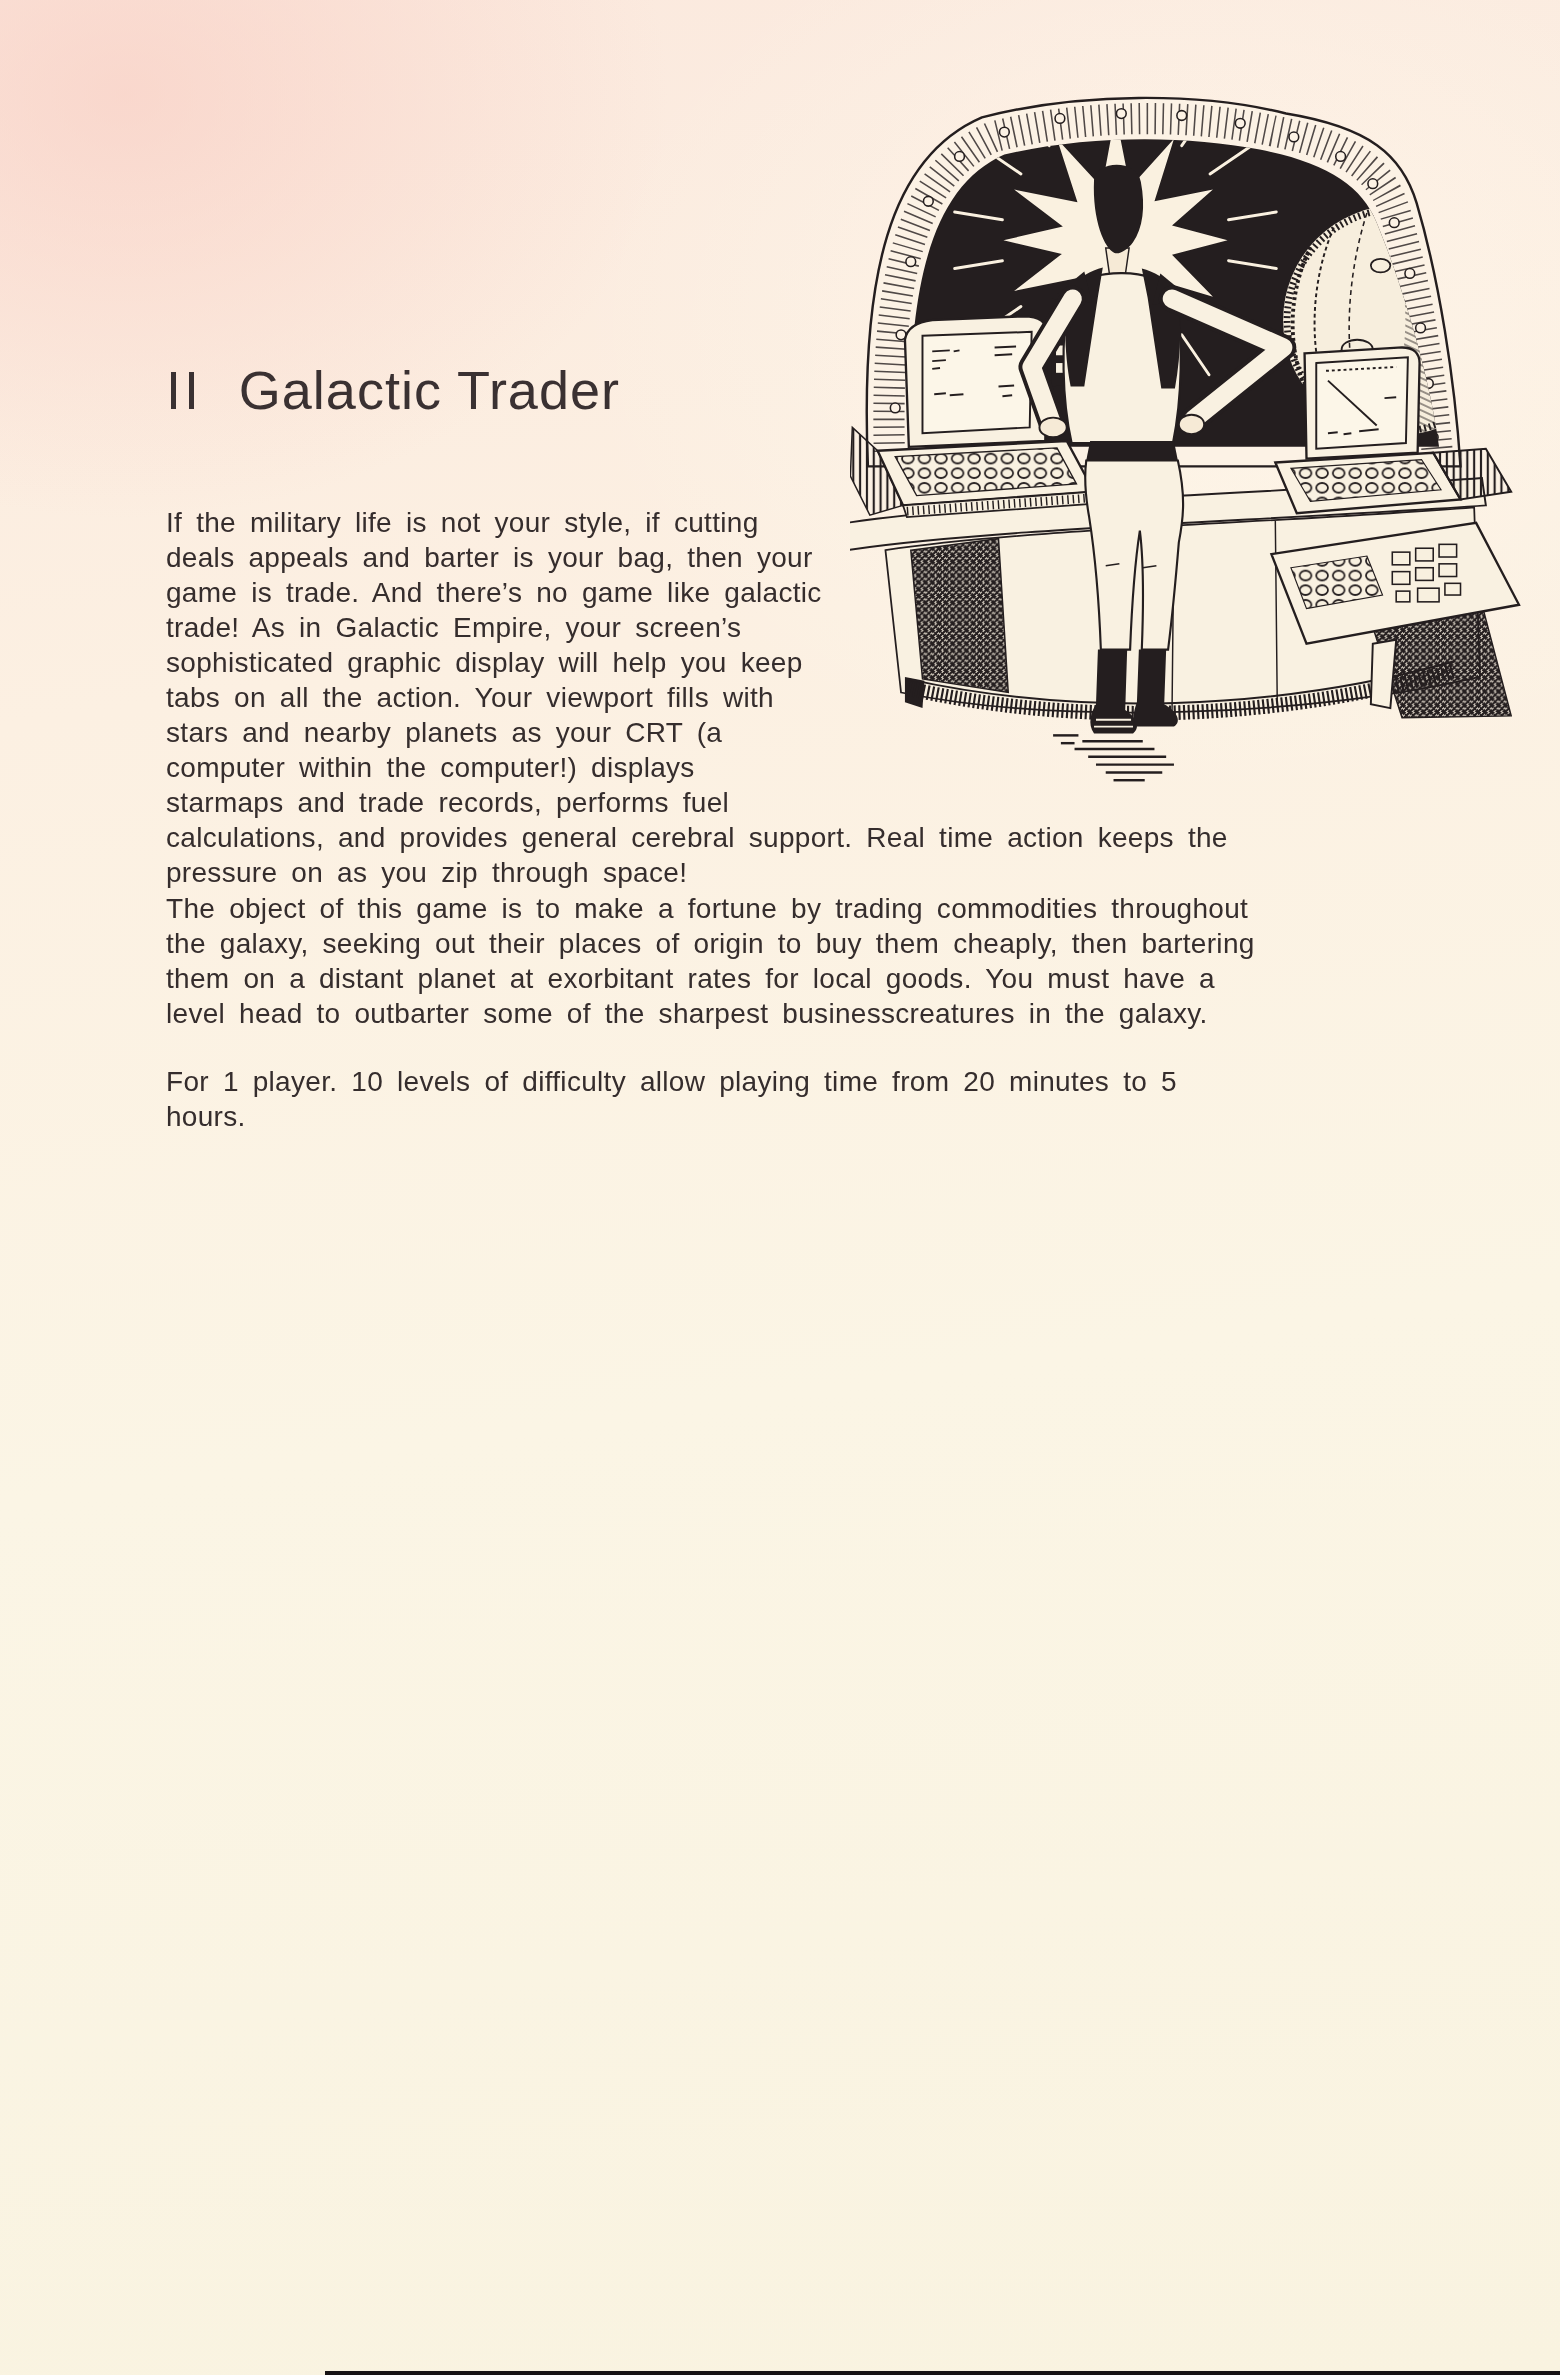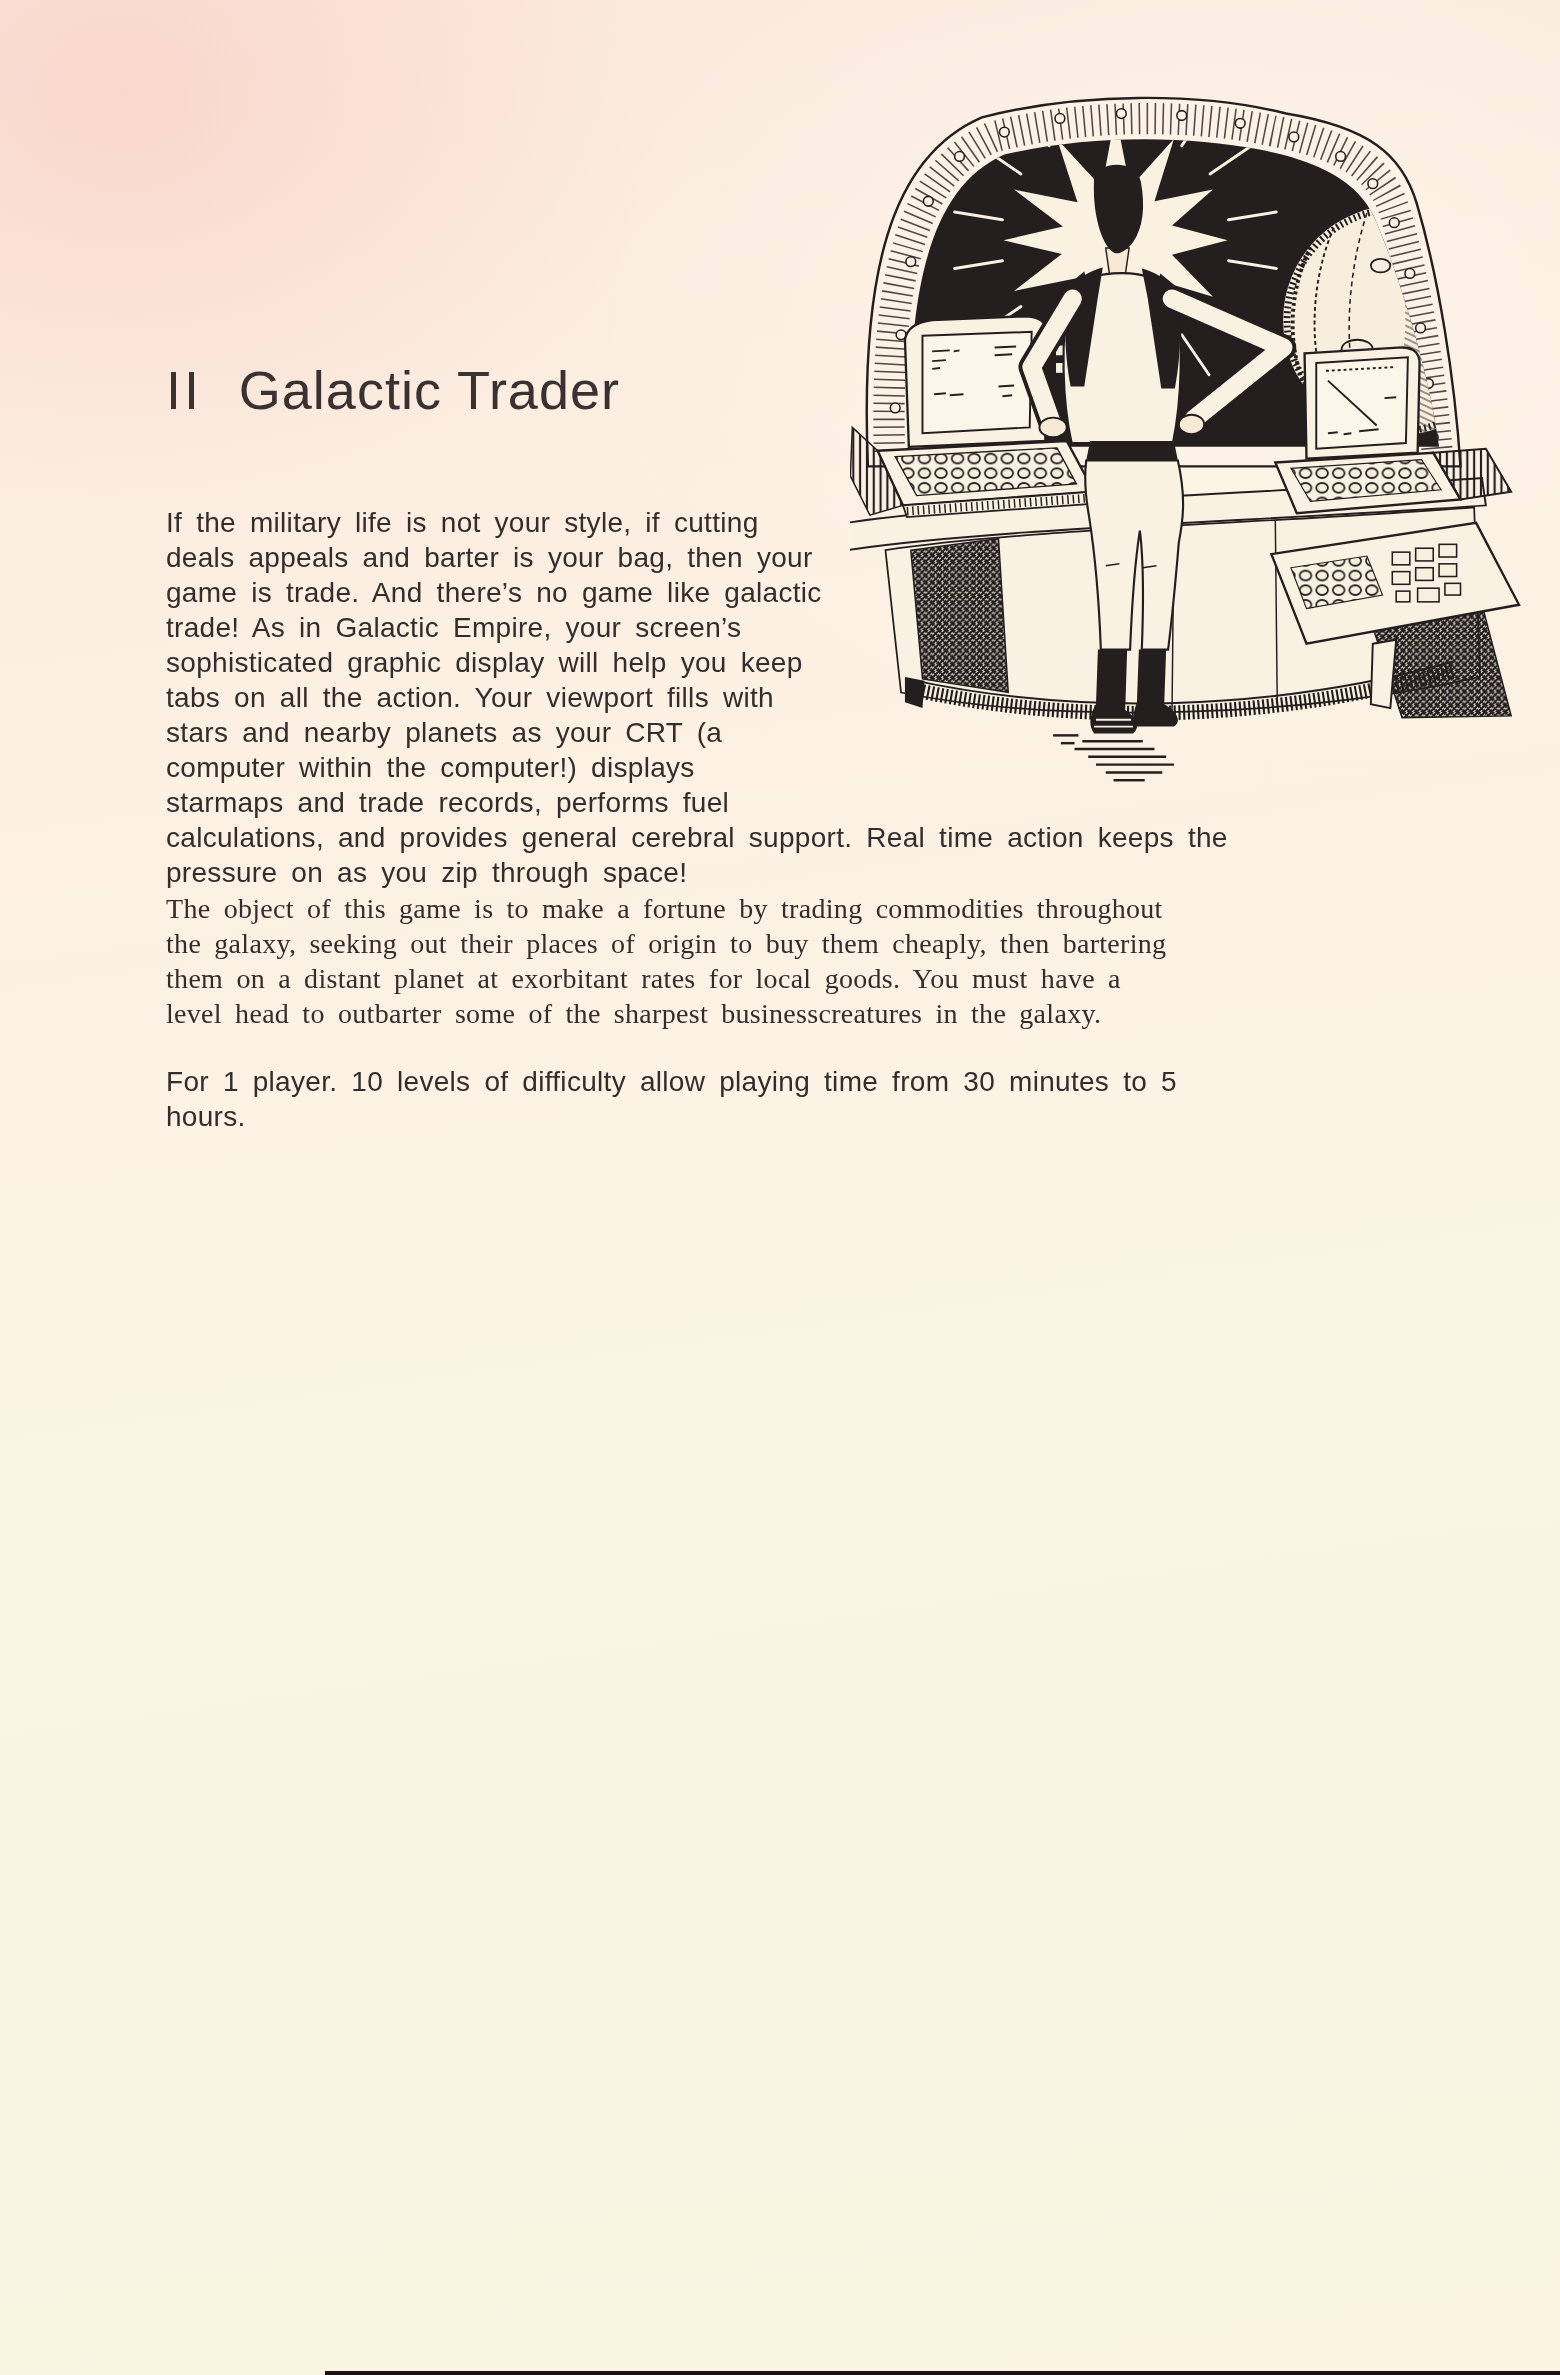--- a/index.html
+++ b/index.html
@@ -16,21 +16,21 @@
     position:absolute;left:166px;top:359px;margin:0;
     font-size:54px;font-weight:500;letter-spacing:1px;color:#3a3132;
   }
   h1.title .numeral{margin-right:37px;letter-spacing:2.9px;}
   .body-par{
     position:absolute;left:166px;width:1307px;margin:0;
     font-size:28px;line-height:35px;color:#352d2d;
     letter-spacing:0.3px;word-spacing:5.9px;white-space:pre-line;
   }
   #par-intro{top:505px;}
-  #par-object{top:891px;font-family:Liberation Serif, serif;}
+  #par-object{top:891px;}
   #par-players{top:1064px;}
   #par-system{top:1151px;}
   .illustration{position:absolute;left:850px;top:57px;width:683px;height:770px;}
   .scan-edge{position:absolute;left:325px;right:0;bottom:0;height:4.9px;background:#171314;}
 </style>
 </head>
 <body>
 
 <div class="page">
 
@@ -44,21 +44,21 @@
 tabs on all the action. Your viewport fills with
 stars and nearby planets as your CRT (a
 computer within the computer!) displays
 starmaps and trade records, performs fuel
 calculations, and provides general cerebral support. Real time action keeps the
 pressure on as you zip through space!</p>
   <p class="body-par" id="par-object">The object of this game is to make a fortune by trading commodities throughout
 the galaxy, seeking out their places of origin to buy them cheaply, then bartering
 them on a distant planet at exorbitant rates for local goods. You must have a
 level head to outbarter some of the sharpest businesscreatures in the galaxy.</p>
-  <p class="body-par" id="par-players">For 1 player. 10 levels of difficulty allow playing time from 30 minutes to 5
+  <p class="body-par" id="par-players">For 1 player. 10 levels of difficulty allow playing time from 20 minutes to 5
 hours.</p>
 
   <svg class="illustration" viewBox="0 0 700 790">
     <defs>
       <pattern id="xh" width="7" height="7" patternUnits="userSpaceOnUse">
         <path d="M0,7 L7,0 M-1,3 L3,-1 M4,8 L8,4" stroke="#241e1f" stroke-width="2.4"></path>
         <path d="M0,0 L7,7" stroke="#241e1f" stroke-width="1.4"></path>
       </pattern>
       <pattern id="keys" width="17" height="15" patternUnits="userSpaceOnUse">
         <ellipse cx="8" cy="7" rx="6" ry="5" fill="#f8f0df" stroke="#241e1f" stroke-width="1.8"></ellipse>

